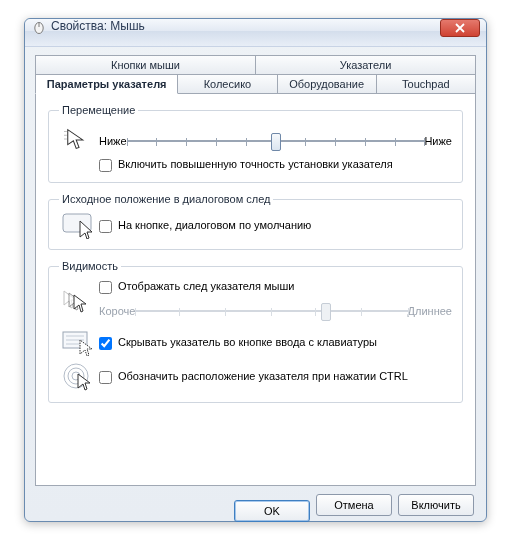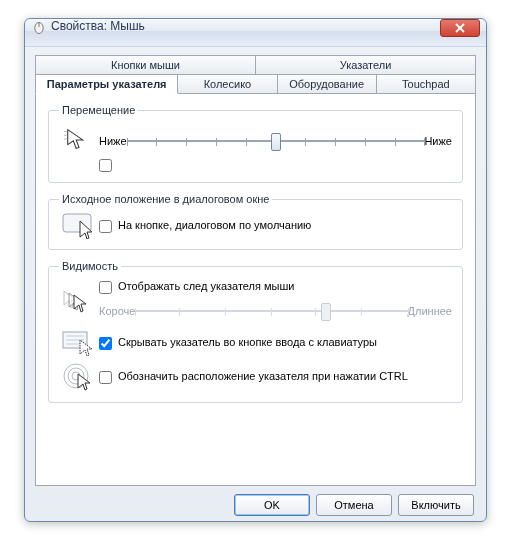--- a/index.html
+++ b/index.html
@@ -122,20 +122,21 @@
     min-width:76px; height:22px;
     font: inherit;
     background: linear-gradient(to bottom,#fefefe,#e9edf2);
     border:1px solid #8c98aa;
     border-radius:3px;
     padding: 1px 10px;
   }
   button.btn.default {
     border-color:#3f7fc1;
     box-shadow: 0 0 0 1px rgba(84,150,220,0.5) inset;
+    margin-top: 6px;
   }
   .sm-label { font-size:11px; }
   .gap6 { height:6px; }
 </style>
 </head>
 <body>
 
 <div class="window">
 
   <div class="titlebar">
@@ -196,25 +197,26 @@
                   <div class="tick" style="left:90%"></div>
                 <div class="tick" style="left:100%"></div>
               </div>
               <div class="slider-thumb" style="left:50%"></div>
             </div>
             <span class="sm-label">Ниже</span>
           </div>
         </div>
         <div class="check" style="margin-left:40px">
           <input type="checkbox" style="">
+          <span>Включить повышенную точность установки указателя</span>
         </div>
       </fieldset>
 
       <fieldset class="grp">
-        <legend>Исходное положение в диалоговом окне</legend>
+        <legend>Исходное положение в диалоговом след</legend>
         <div class="row">
           <div class="iconcell">
             <svg viewBox="0 0 34 26" width="34" height="26">
               <rect x="1" y="1" width="28" height="18" rx="3" fill="#f4f6f9" stroke="#9aa5b4"></rect>
               <path d="M18 8 L18 24 L23 20 L25 26 L27 25 L25 19 L30 19 Z" fill="#fff" stroke="#333" stroke-width="1"></path>
             </svg>
           </div>
           <div class="check" style="margin-top:0">
             <input type="checkbox" style="">
             <span>На кнопке, диалоговом по умолчанию</span>

